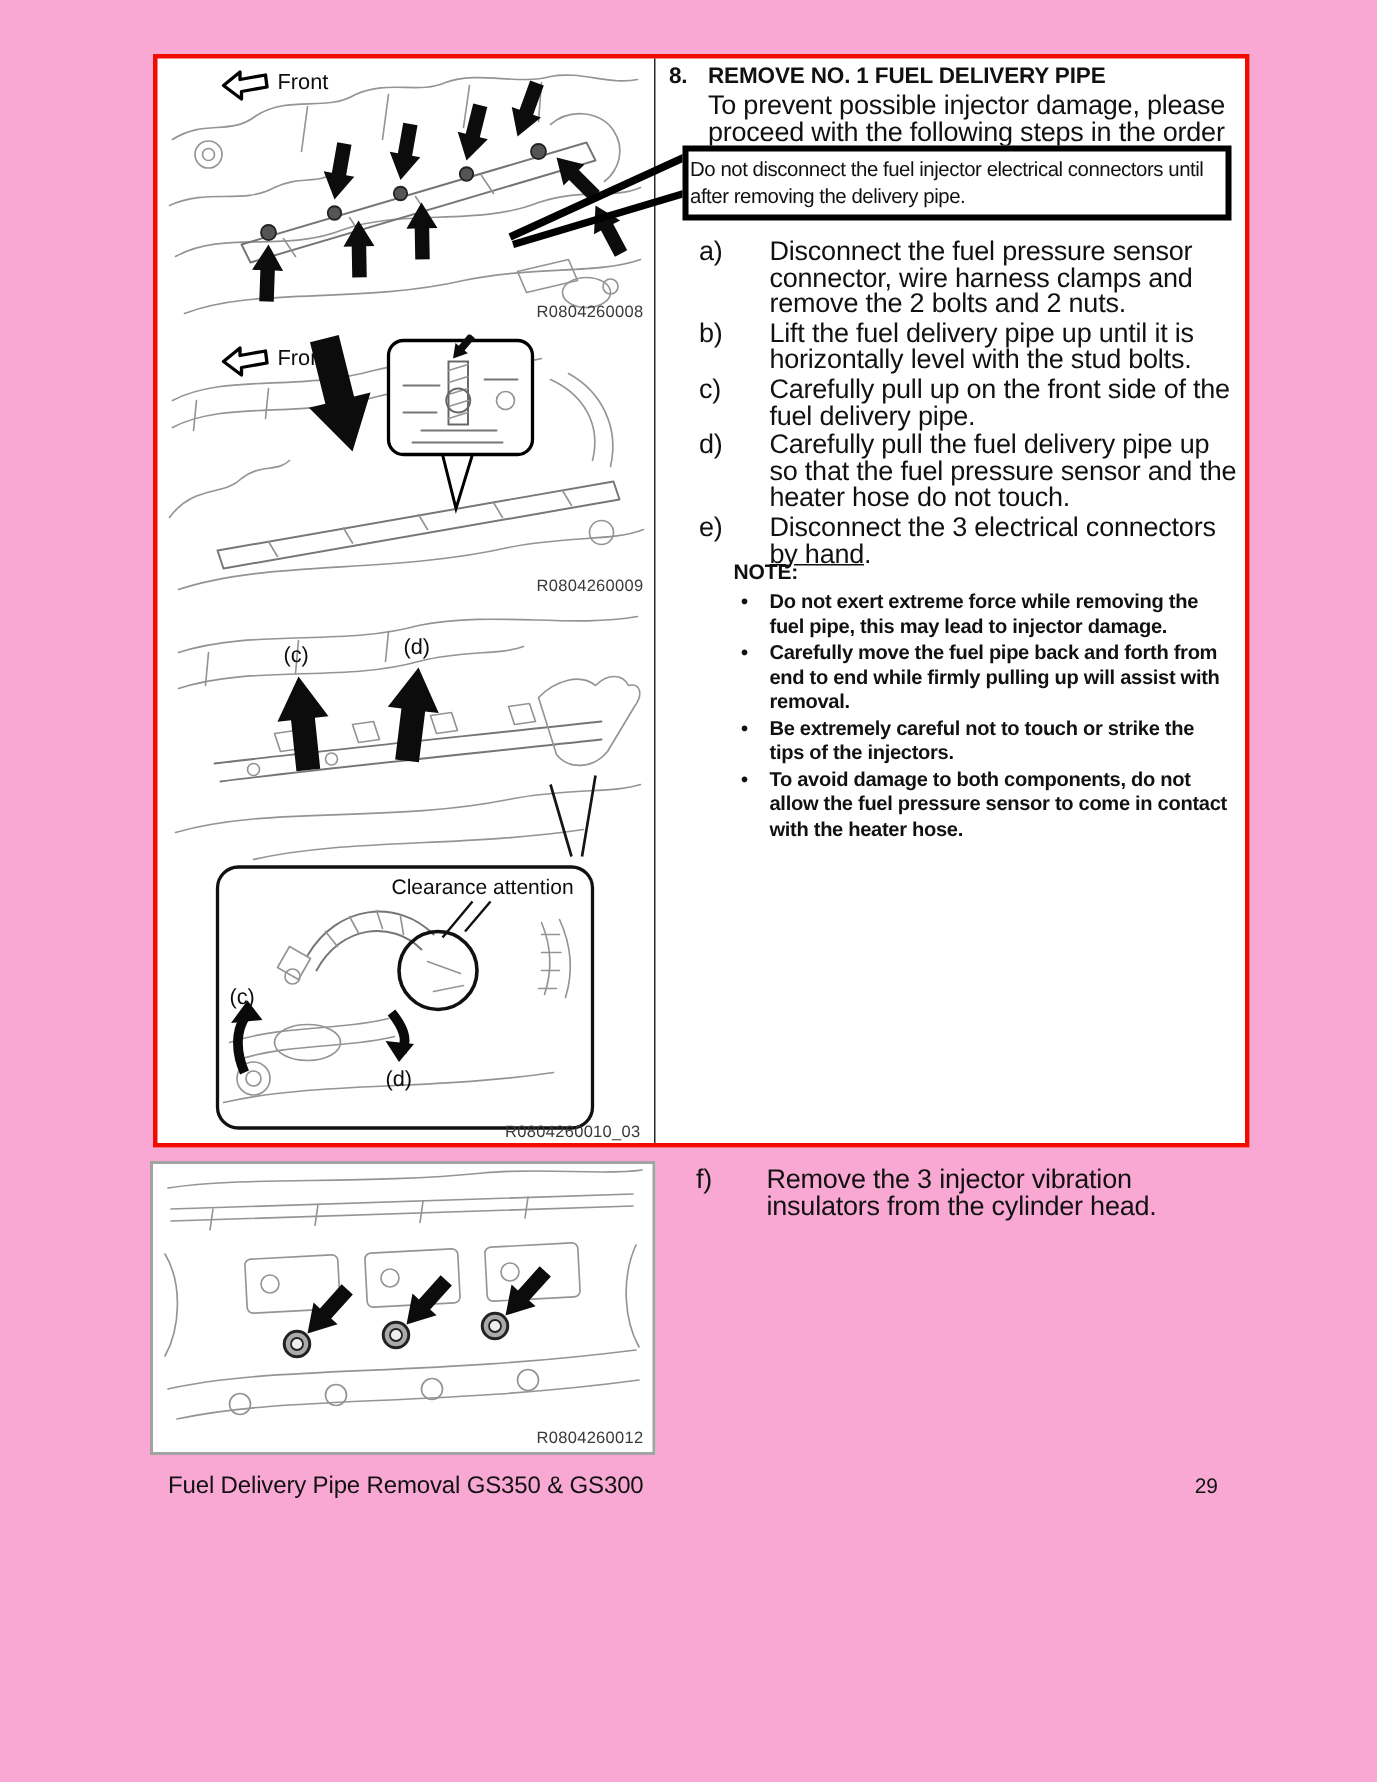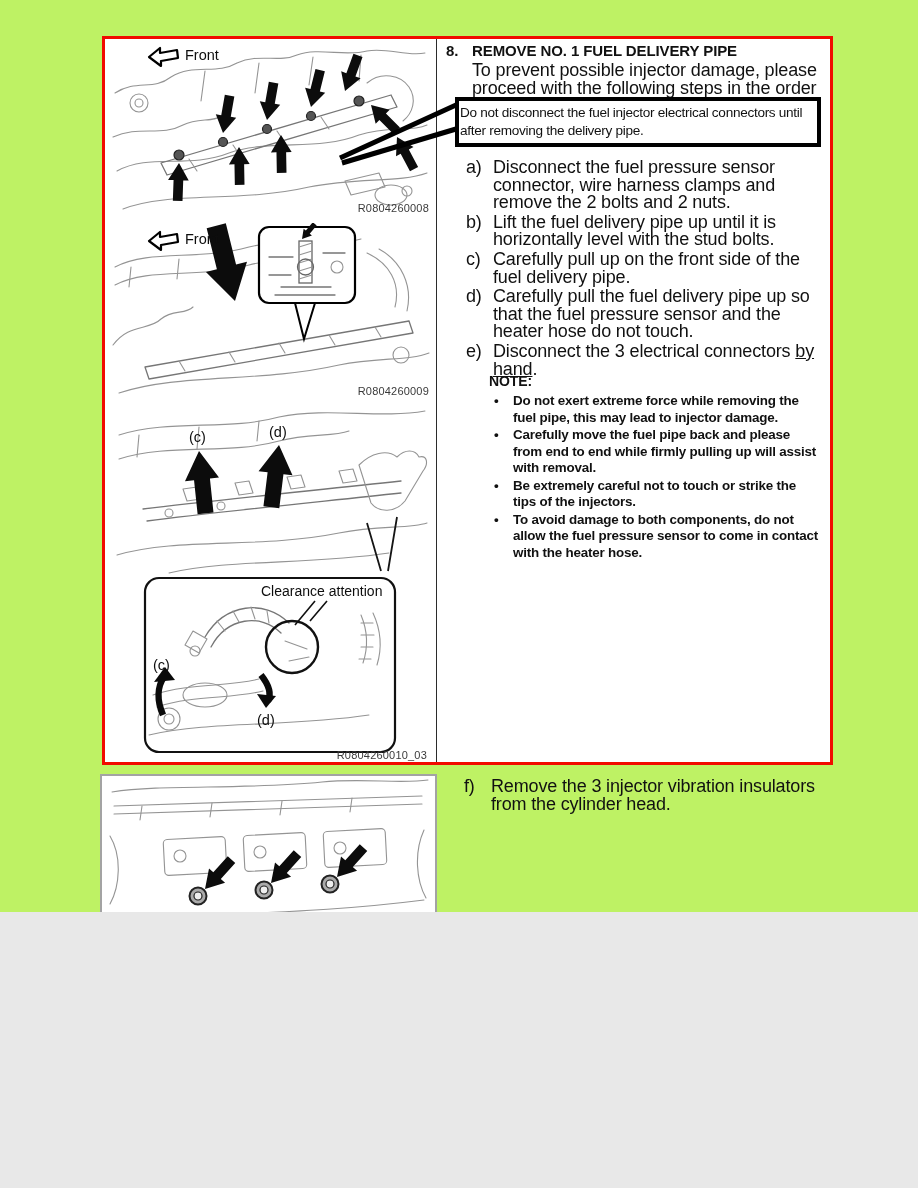--- a/index.html
+++ b/index.html
@@ -1,36 +1,36 @@
 <!DOCTYPE html>
 <html><head>
 <meta charset="utf-8">
 <style>
   html,body{margin:0;padding:0;background:#e8e8e8;}
-  .page{position:relative;width:918px;height:912px;background:#bef264;margin:0 auto;
+  .page{position:relative;width:918px;height:1188px;background:#f9a8d4;margin:0 auto;
         font-family:"Liberation Sans", sans-serif;color:#111;overflow:hidden;}
   .abs{position:absolute;}
   .red-frame{position:absolute;left:102px;top:36px;width:731px;height:729px;
              border:3px solid #f10b00;box-sizing:border-box;background:#fff;}
   .col-divider{position:absolute;left:331px;top:0;width:1px;height:100%;background:#2b2b2b;}
   .fig{position:absolute;}
   .fig svg{display:block;}
   .art{stroke:#949494;fill:none;stroke-width:1.1;stroke-linecap:round;stroke-linejoin:round;}
   .artd{stroke:#767676;fill:none;stroke-width:1.3;stroke-linecap:round;stroke-linejoin:round;}
   .fig-label{position:absolute;font-size:14.5px;color:#0d0d0d;white-space:nowrap;}
   .fig-id{position:absolute;font-size:11px;color:#3a3a3a;letter-spacing:.2px;white-space:nowrap;}
   .step-head{font-weight:bold;font-size:15px;letter-spacing:-.1px;}
   .body-txt{font-size:18px;line-height:17.6px;letter-spacing:-.15px;}
   .warning-box{position:absolute;left:350px;top:58px;width:366px;box-sizing:border-box;
                border:4px solid #000;background:#fff;padding:3px 1px;
                font-size:13.6px;line-height:18px;letter-spacing:-.3px;}
   .substeps{position:absolute;left:361px;top:120px;width:360px;}
   .srow{display:flex;margin-bottom:2px;}
   .slabel{width:27px;flex:none;}
-  .stext{flex:1;}
+  .stext{flex:1;margin-left:20px;}
   .u{text-decoration:underline;}
   .note{position:absolute;left:384px;top:334px;width:332px;}
   .note-title{font-weight:bold;font-size:14px;margin-bottom:4px;letter-spacing:-.1px;}
   .nb{display:flex;font-weight:bold;font-size:13.4px;line-height:16.5px;letter-spacing:-.2px;margin-bottom:1px;}
   .nb::before{content:"\2022";width:24px;flex:none;padding-left:5px;box-sizing:border-box;}
   .step-f{position:absolute;left:464px;top:778px;width:362px;display:flex;}
   .fig5-frame{position:absolute;left:100px;top:774px;width:337px;height:196px;
               border:2px solid #a3a3a3;box-sizing:border-box;background:#fff;}
   .footer-title{position:absolute;left:112px;top:982px;font-size:16px;letter-spacing:-.1px;}
   .page-num{position:absolute;left:780px;top:982px;width:32px;text-align:right;font-size:14px;}
@@ -213,21 +213,21 @@
         <span class="stext"><span>Disconnect the 3 electrical connectors </span><span class="u">by hand</span><span>.</span></span>
       </div>
     </div>
 
     <div class="note">
       <div class="note-title">NOTE:</div>
       <div class="nb">
           <span>Do not exert extreme force while removing the fuel pipe, this may lead to injector damage.</span>
         </div>
       <div class="nb">
-          <span>Carefully move the fuel pipe back and please from end to end while firmly pulling up will assist with removal.</span>
+          <span>Carefully move the fuel pipe back and forth from end to end while firmly pulling up will assist with removal.</span>
         </div>
       <div class="nb">
           <span>Be extremely careful not to touch or strike the tips of the injectors.</span>
         </div>
       <div class="nb">
           <span>To avoid damage to both components, do not allow the fuel pressure sensor to come in contact with the heater hose.</span>
         </div>
     </div>
 
   </div>

